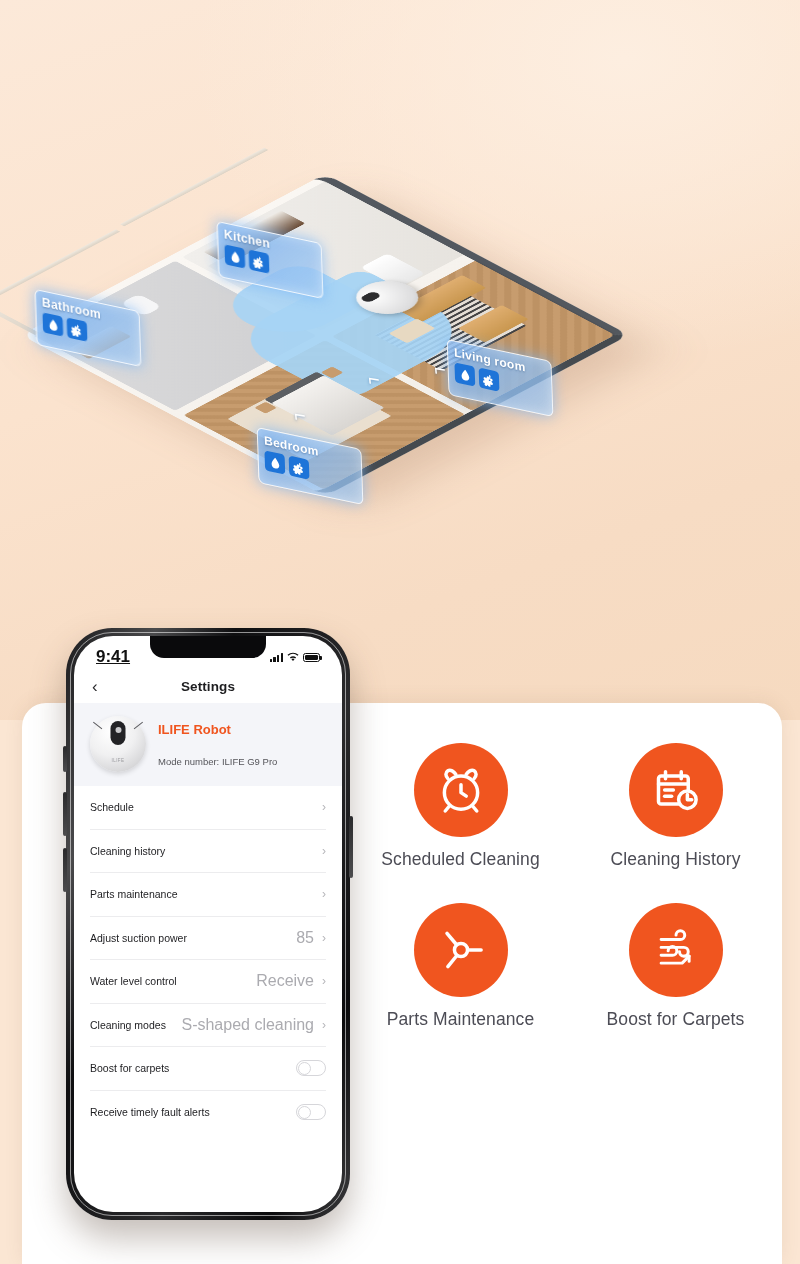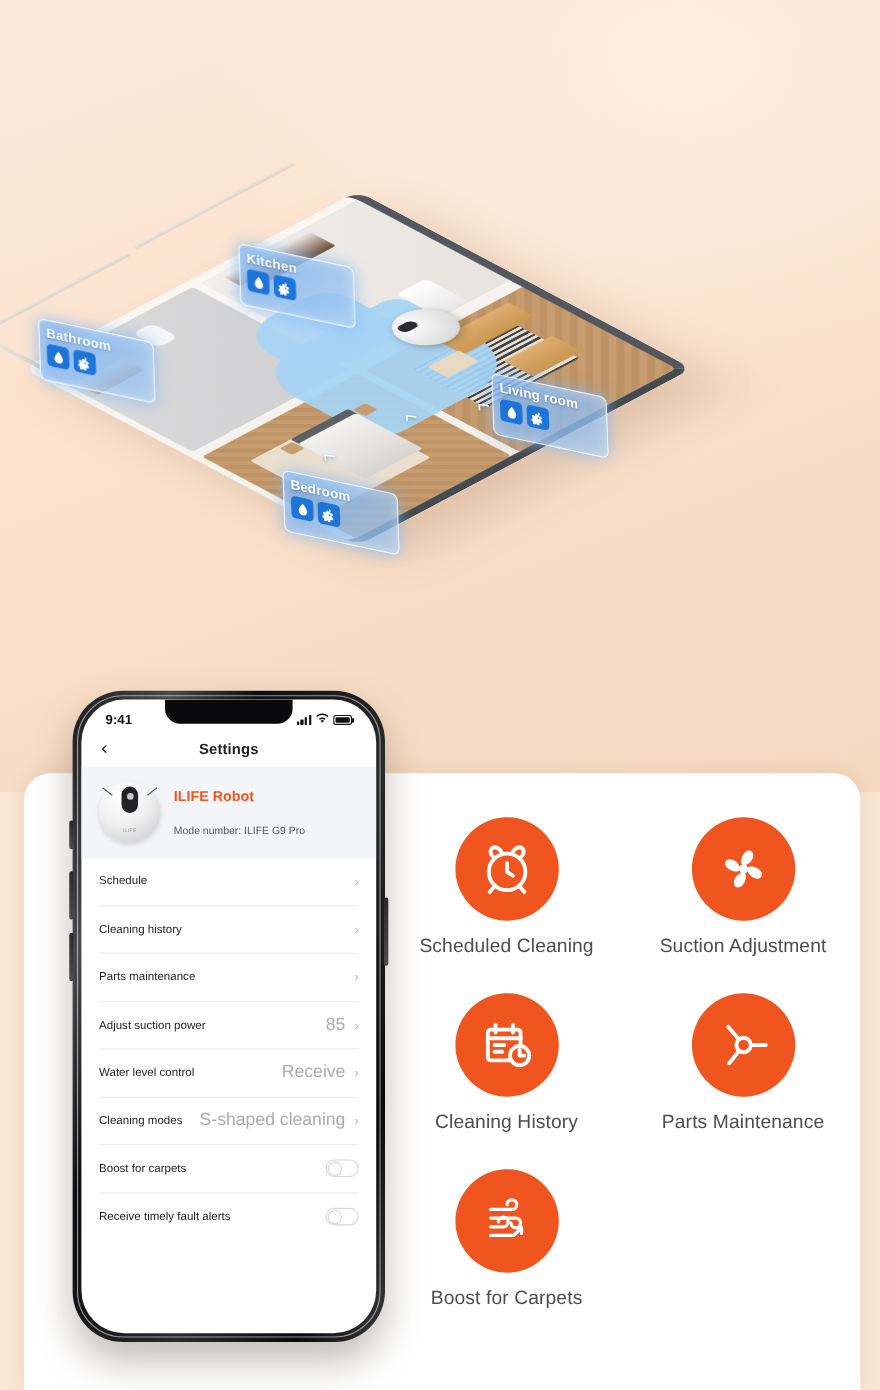--- a/index.html
+++ b/index.html
@@ -151,21 +151,21 @@
   }
   .notch {
     position:absolute; left:50%; top:0; transform:translateX(-50%);
     width:116px; height:22px; background:#0A0A0C;
     border-radius:0 0 14px 14px; z-index:5;
   }
 
   
   .statusbar {
     display:flex; align-items:flex-end; justify-content:space-between;
-    padding:11px 22px 2px 22px; font-size:12px; font-weight:700; color:#111;
+    padding:11px 22px 2px 22px; font-size:17px; font-weight:700; color:#111;text-decoration:underline;
   }
   .sb-right { display:flex; align-items:center; gap:4px; }
   .bars { display:flex; align-items:flex-end; gap:1.5px; height:9px; }
   .bars i { display:block; width:2.2px; background:#111; border-radius:.5px; }
   .bars i:nth-child(1){height:3px}.bars i:nth-child(2){height:5px}
   .bars i:nth-child(3){height:7px}.bars i:nth-child(4){height:9px}
   .wifi svg { width:12px; height:10px; fill:#111; }
   .batt { width:17px; height:9px; border:1.2px solid #111; border-radius:2.5px; position:relative; }
   .batt::after{content:""; position:absolute; right:-3px; top:2.2px; width:1.6px; height:4px; background:#111; border-radius:0 1px 1px 0;}
   .batt i { position:absolute; left:1px; top:1px; bottom:1px; width:13px; background:#111; border-radius:1.2px; display:block;}
@@ -475,32 +475,20 @@
         <path d="M32 26v9l6 4"></path>
         <path d="M17 19c-3-3-3-7 0-9s7 1 9 4"></path>
         <path d="M47 19c3-3 3-7 0-9s-7 1-9 4"></path>
         <path d="M19 50l-5 6"></path>
           <path d="M45 50l5 6"></path>
       </svg>
     </div>
     <div class="cap">Scheduled Cleaning</div>
   </div>
 
-  <div class="feat">
-    <div class="circle">
-      <svg viewBox="0 0 64 64" fill="#fff">
-        <circle cx="32" cy="32" r="4.6"></circle>
-        <path d="M30 27c-1.5-4 .4-9.6 3.9-12.6 3.6-3 8.2-1.3 8.2 3.4 0 4.5-3.8 8.6-8 10.2-1.6.6-3.4.3-4.1-1z"></path>
-        <path d="M37 30c4-1.5 9.6.4 12.6 3.9 3 3.6 1.3 8.2-3.4 8.2-4.5 0-8.6-3.8-10.2-8-.6-1.6-.3-3.4 1-4.1z"></path>
-        <path d="M34 37c1.5 4-.4 9.6-3.9 12.6-3.6 3-8.2 1.3-8.2-3.4 0-4.5 3.8-8.6 8-10.2 1.6-.6 3.4-.3 4.1 1z"></path>
-        <path d="M27 34c-4 1.5-9.6-.4-12.6-3.9-3-3.6-1.3-8.2 3.4-8.2 4.5 0 8.6 3.8 10.2 8 .6 1.6.3 3.4-1 4.1z"></path>
-      </svg>
-    </div>
-    <div class="cap">Suction Adjustment</div>
-  </div>
 
   <div class="feat">
     <div class="circle">
       <svg viewBox="0 0 64 64" fill="none" stroke="#fff" stroke-width="4" stroke-linecap="round" stroke-linejoin="round">
         <rect x="12" y="16" width="34" height="32" rx="3"></rect>
         <path d="M12 25h34"></path>
         <path d="M20 11v8"></path>
           <path d="M38 11v8"></path>
         <path d="M19 32h10"></path>
           <path d="M19 39h8"></path>

